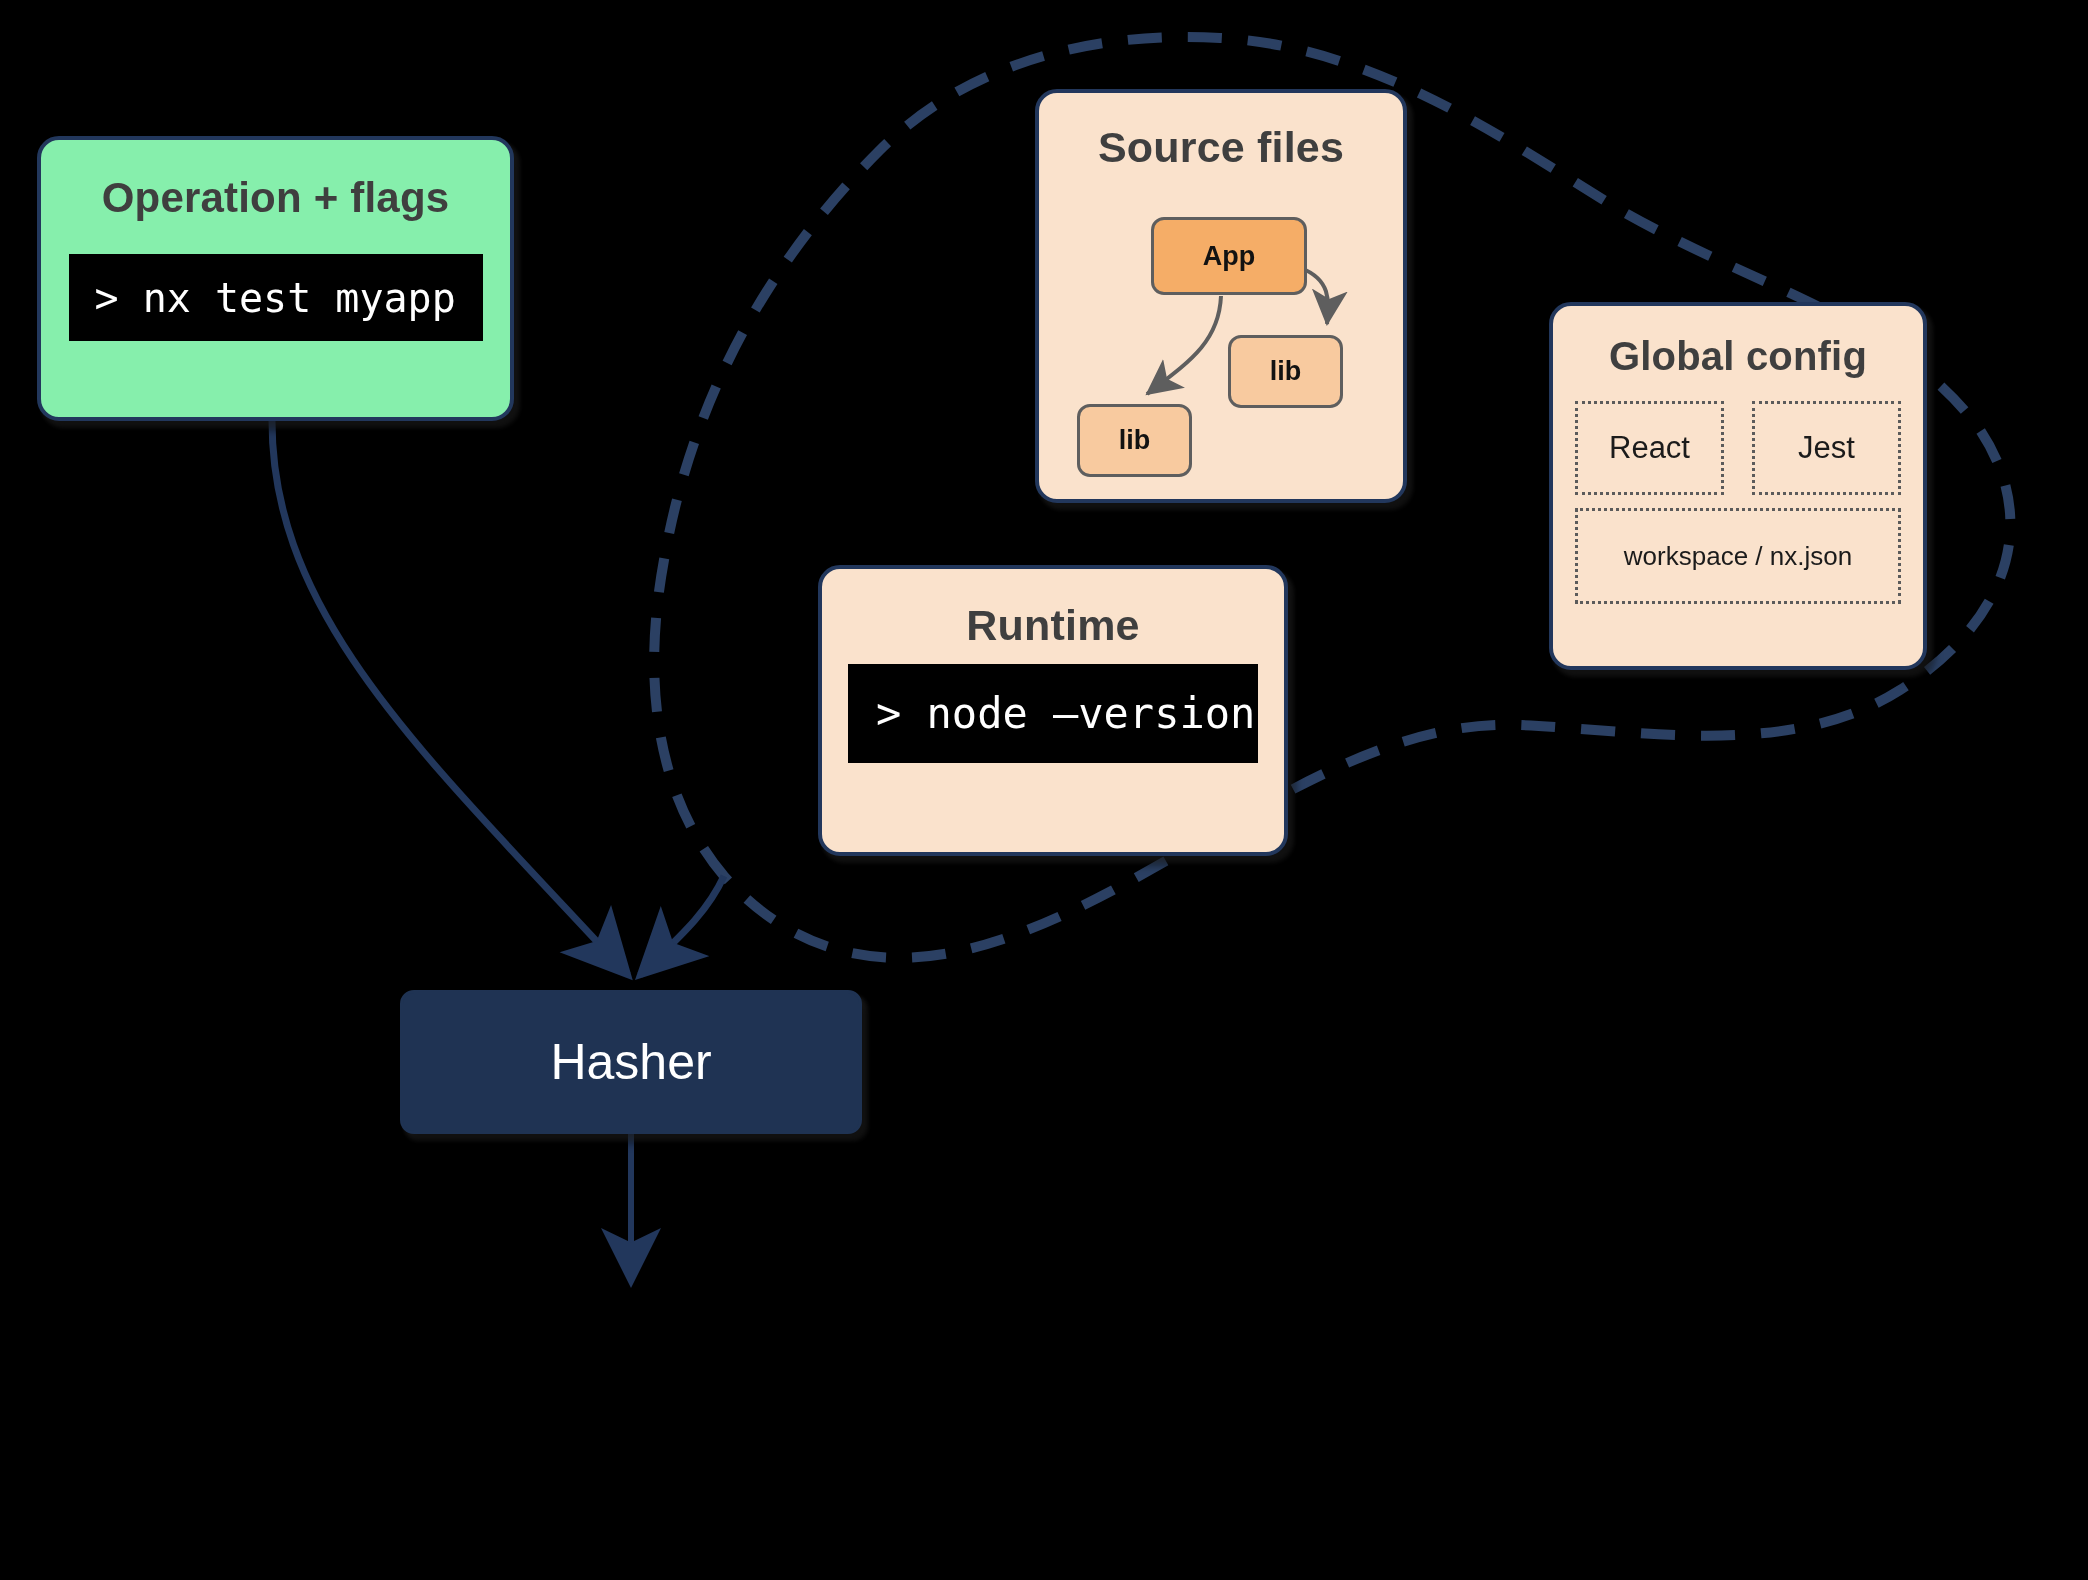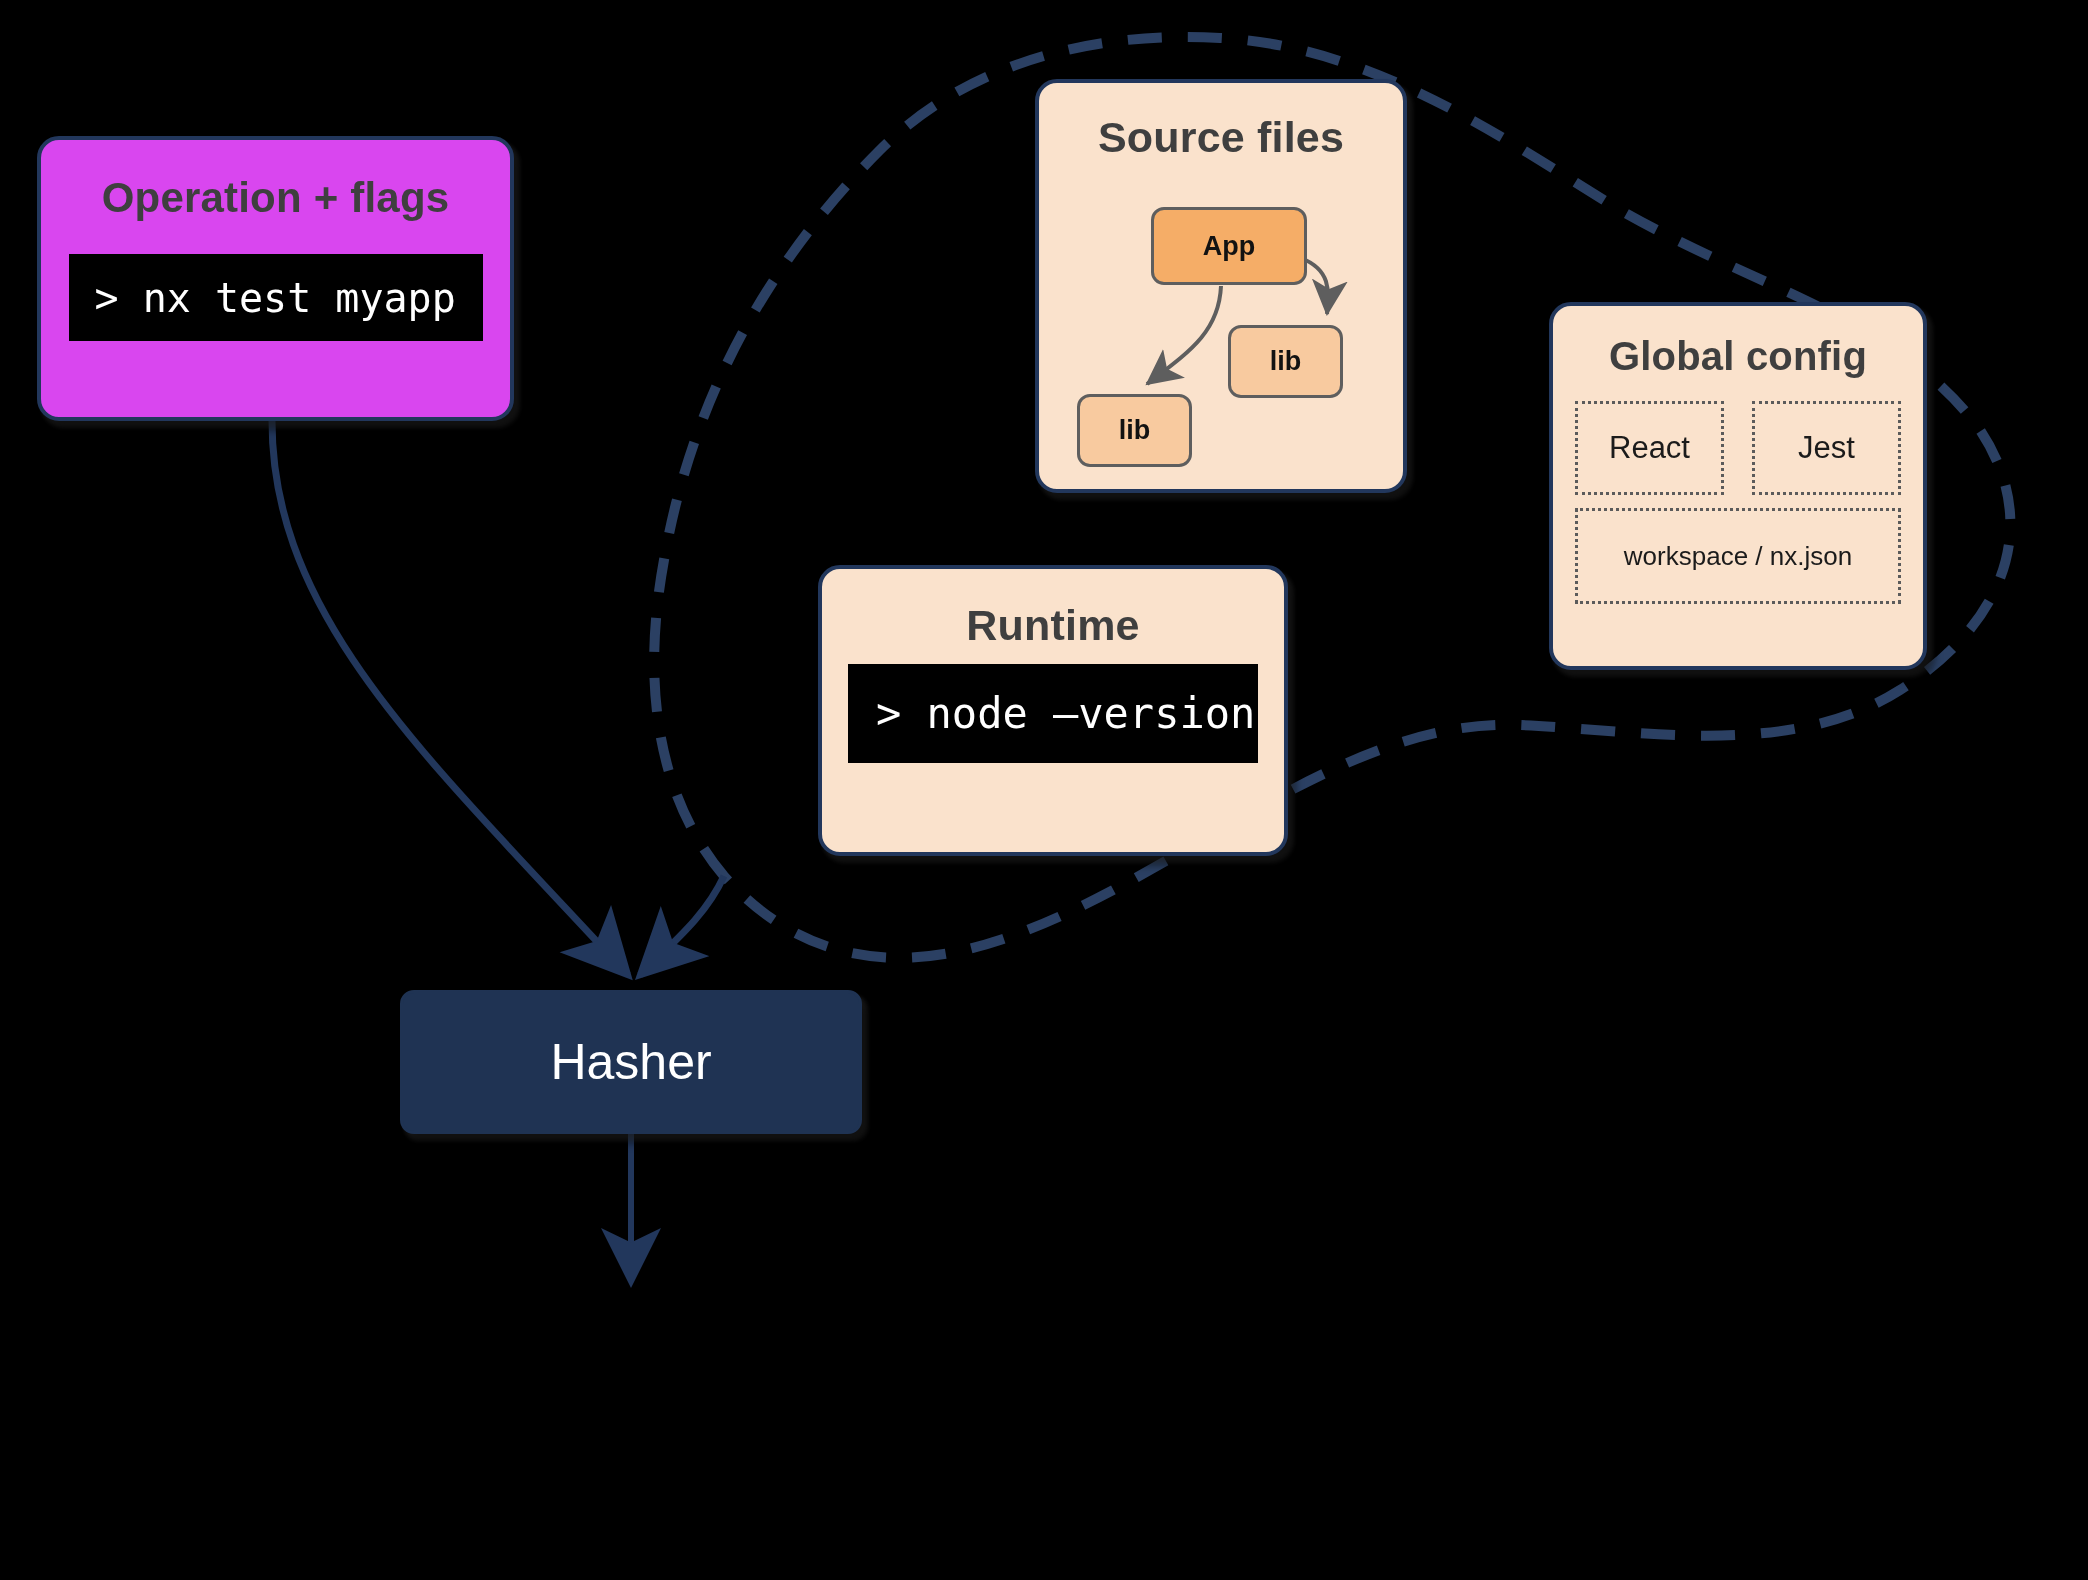--- a/index.html
+++ b/index.html
@@ -39,41 +39,41 @@
     color: #3f3f3f;
     letter-spacing: .2px;
     text-align: center;
     white-space: nowrap;
   }
 
   
   #op-card {
     left: 37px; top: 136px;
     width: 477px; height: 285px;
-    background: #d946ef;
+    background: #86efac;
   }
   #op-card .card-title { font-size: 42px; margin-top: 34px; }
   .terminal {
     background: #000000;
     color: #ffffff;
     font-family: "DejaVu Sans Mono", "Liberation Mono", monospace;
     display: flex;
     align-items: center;
     box-sizing: border-box;
   }
   #op-term {
     width: 414px; height: 87px;
     margin-top: 32px;
     padding-left: 26px;
     font-size: 40px;
   }
 
   
   #src-card {
-    left: 1035px; top: 79px;
+    left: 1035px; top: 89px;
     width: 372px; height: 414px;
     background: #fae2cc;
   }
   #src-card .card-title { font-size: 43px; margin-top: 30px; }
   #src-graph {
     position: relative;
     width: 100%;
     flex: 1;
   }
   .node {

